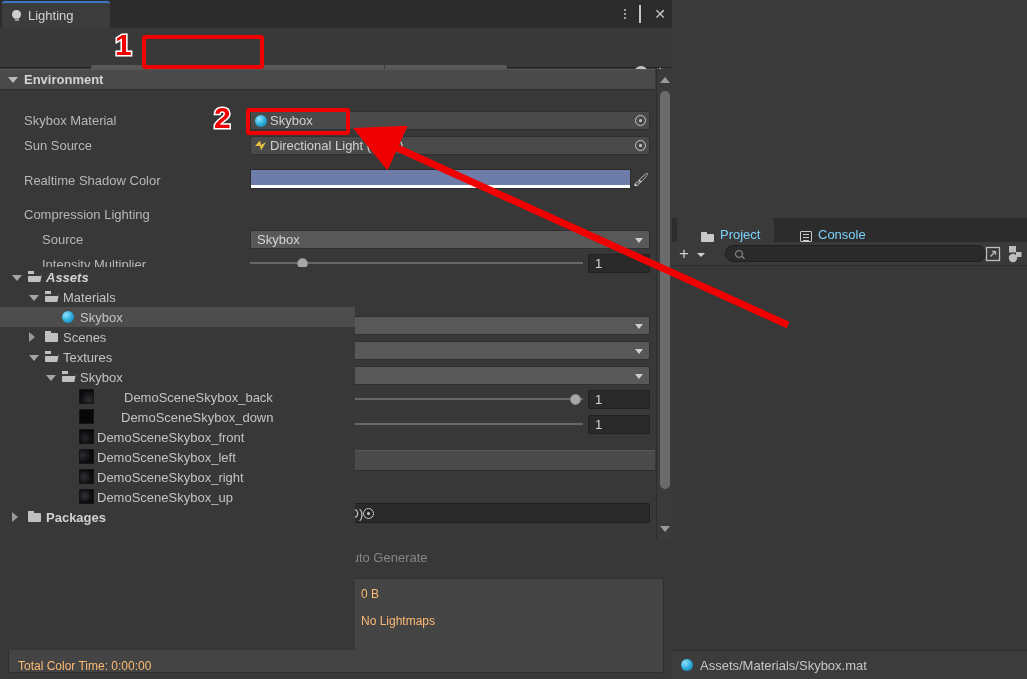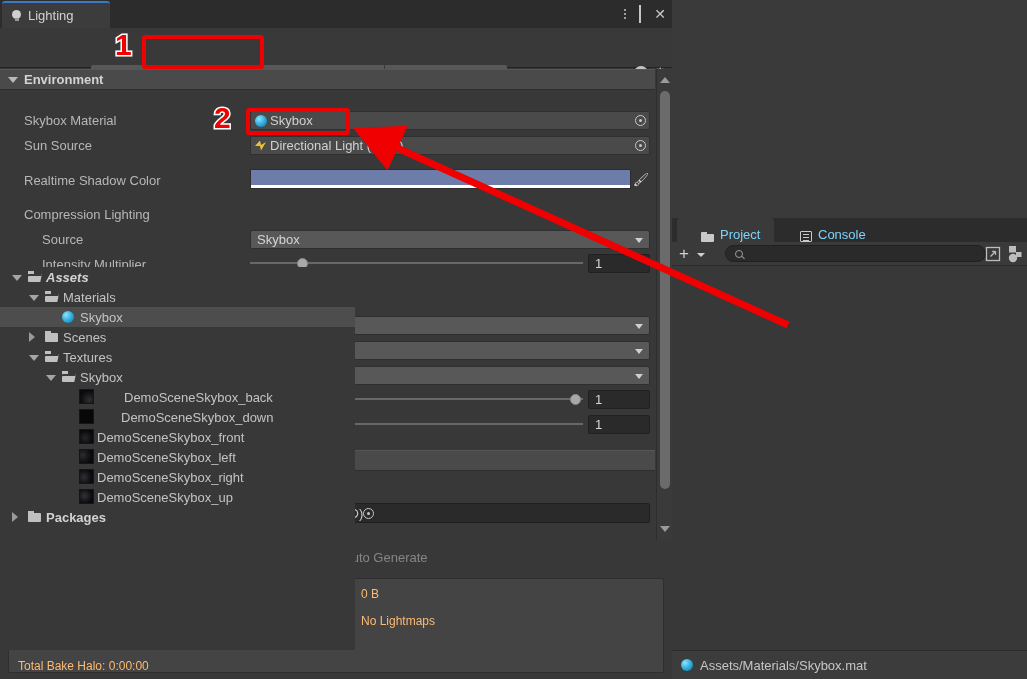--- a/index.html
+++ b/index.html
@@ -517,21 +517,21 @@
 
     <div id="gen-bar"></div>
     <div id="autogen-check"></div>
     <div id="autogen-label">Auto Generate</div>
 
     <div id="stats-box">
       <div class="st" style="left:9px; top:8px;">0 Non-Directional Lightmaps</div>
       <div class="st" style="left:352px; top:8px;">0 B</div>
       <div class="st" style="left:352px; top:35px;">No Lightmaps</div>
       <div class="st" style="left:9px; top:57px;">Occupied Texels: 0.0</div>
-      <div class="st" style="left:9px; top:80px;">Total Bake Halo: 0:00:00</div>
+      <div class="st" style="left:9px; top:80px;">Total Color Time: 0:00:00</div>
     </div>
   </div>
 
   <div id="right-panel">
     <div id="right-top-filler"></div>
 
     <div id="project-tabbar">
       <div class="ptab active" style="left:5px; width:97px;">
         <span class="folder-ico"></span>
         <span>Project</span>

